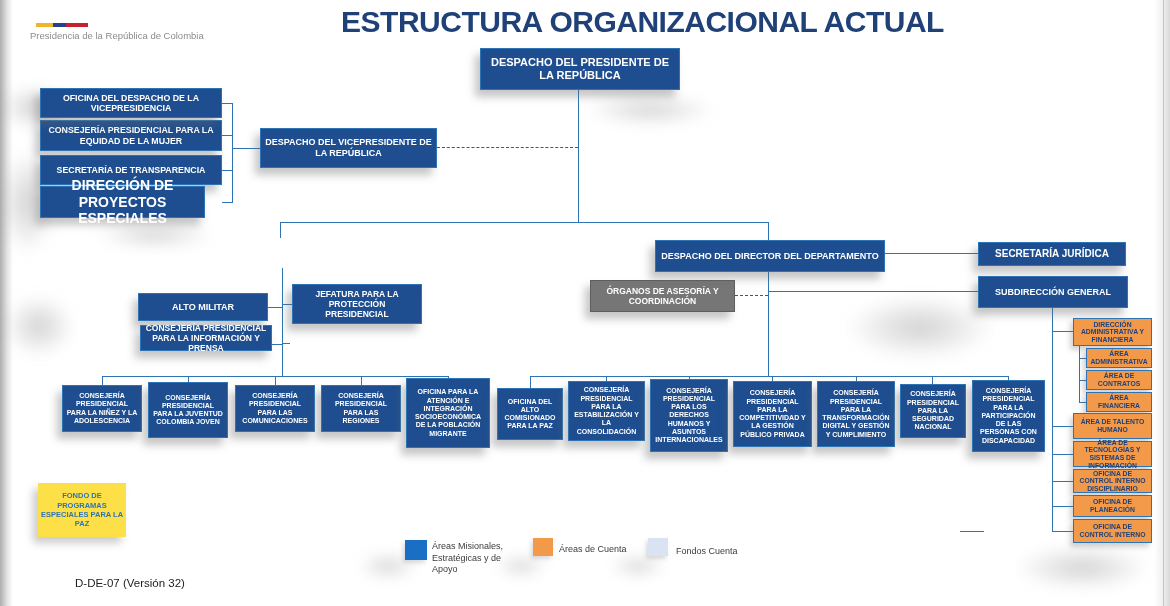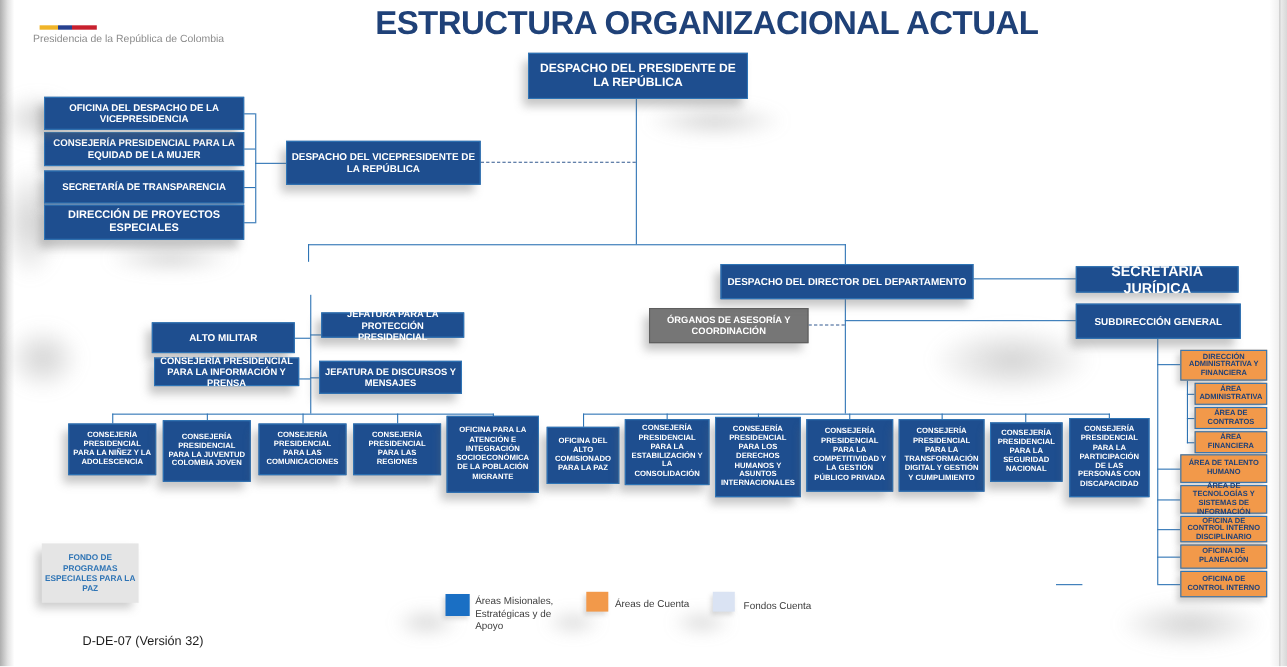--- a/index.html
+++ b/index.html
@@ -23,23 +23,23 @@
   
   .bb{position:absolute;background:#1E4E8F;color:#fff;font-weight:bold;text-align:center;
     display:flex;align-items:center;justify-content:center;border:1px solid #2E74B5;
     line-height:1.18;padding:2px 3px;box-sizing:border-box;
     box-shadow:-5px 7px 8px rgba(105,105,105,.38);}
   .gray{background:#767676;border-color:#5e5e5e;}
   .ob{position:absolute;background:#F2994A;color:#1F4178;font-weight:bold;text-align:center;
     display:flex;align-items:center;justify-content:center;border:1px solid #2E74B5;
     line-height:1.12;padding:1px 2px;box-sizing:border-box;font-size:6.8px;
     box-shadow:-3px 4px 5px rgba(110,110,110,.3);}
-  .fund{position:absolute;background:#e5e5e5;color:#2E74B5;font-weight:bold;text-align:center;
+  .fund{position:absolute;background:#fde047;color:#2E74B5;font-weight:bold;text-align:center;
     display:flex;align-items:center;justify-content:center;line-height:1.25;padding:2px;
-    box-sizing:border-box;font-size:7.5px;box-shadow:-5px 6px 8px rgba(110,110,110,.35);margin-top:11px;}
+    box-sizing:border-box;font-size:7.5px;box-shadow:-5px 6px 8px rgba(110,110,110,.35);}
   
   .hl,.vl{position:absolute;background:#2E74B5;}
   .hl{height:1px;} .vl{width:1px;}
   .dash{position:absolute;height:0;border-top:1.5px dashed #31588f;background:none;}
   
   .sw{position:absolute;box-shadow:-2px 3px 4px rgba(120,120,120,.25);}
   .lg{position:absolute;font-size:9px;color:#3c3c3c;line-height:1.3;}
   .footer{position:absolute;left:75px;top:577px;font-size:11.5px;color:#1c1c1c;}
 </style>
 </head>
@@ -113,30 +113,29 @@
   <div class="hl" style="left:1079px;top:380px;width:7px"></div>
   <div class="hl" style="left:1079px;top:402px;width:7px"></div>
   <div class="hl" style="left:960px;top:531px;width:24px"></div>
 
   <div class="bb" style="left:480px;top:48px;width:200px;height:42px;font-size:11px">DESPACHO DEL PRESIDENTE DE LA REPÚBLICA</div>
   <div class="bb" style="left:260px;top:128px;width:177px;height:40px;font-size:9px">DESPACHO DEL VICEPRESIDENTE DE LA REPÚBLICA</div>
 
   <div class="bb" style="left:40px;top:120px;width:182px;height:31px;font-size:8.8px">CONSEJERÍA PRESIDENCIAL PARA LA EQUIDAD DE LA MUJER</div>
   <div class="bb" style="left:40px;top:88px;width:182px;height:30px;font-size:8.8px">OFICINA DEL DESPACHO DE LA VICEPRESIDENCIA</div>
   <div class="bb" style="left:40px;top:155px;width:182px;height:30px;font-size:8.8px">SECRETARÍA DE TRANSPARENCIA</div>
-  <div class="bb" style="left:40px;top:186px;width:182px;height:32px;font-size:10px">DIRECCIÓN DE PROYECTOS ESPECIALES</div>
+  <div class="bb" style="left:40px;top:186px;width:165px;height:32px;font-size:14px">DIRECCIÓN DE PROYECTOS ESPECIALES</div>
 
   <div class="bb" style="left:138px;top:293px;width:130px;height:28px;font-size:9px">ALTO MILITAR</div>
-  <div class="bb" style="left:292px;top:284px;width:130px;height:23px;font-size:8.5px">JEFATURA PARA LA PROTECCIÓN PRESIDENCIAL</div>
+  <div class="bb" style="left:292px;top:284px;width:130px;height:40px;font-size:8.5px">JEFATURA PARA LA PROTECCIÓN PRESIDENCIAL</div>
   <div class="bb" style="left:140px;top:325px;width:132px;height:26px;font-size:8.5px">CONSEJERÍA PRESIDENCIAL PARA LA INFORMACIÓN Y PRENSA</div>
-  <div class="bb" style="left:290px;top:328px;width:130px;height:30px;font-size:8.5px">JEFATURA DE DISCURSOS Y MENSAJES</div>
 
   <div class="bb gray" style="left:590px;top:280px;width:145px;height:32px;font-size:8.5px">ÓRGANOS DE ASESORÍA Y COORDINACIÓN</div>
   <div class="bb" style="left:655px;top:240px;width:230px;height:32px;font-size:9px">DESPACHO DEL DIRECTOR DEL DEPARTAMENTO</div>
-  <div class="bb" style="left:978px;top:242px;width:148px;height:24px;font-size:13px">SECRETARÍA JURÍDICA</div>
+  <div class="bb" style="left:978px;top:242px;width:148px;height:24px;font-size:10px">SECRETARÍA JURÍDICA</div>
   <div class="bb" style="left:978px;top:276px;width:150px;height:32px;font-size:9px">SUBDIRECCIÓN GENERAL</div>
 
   <div class="bb" style="left:62px;top:385px;width:80px;height:47px;font-size:7px">CONSEJERÍA PRESIDENCIAL PARA LA NIÑEZ Y LA ADOLESCENCIA</div>
   <div class="bb" style="left:148px;top:382px;width:80px;height:56px;font-size:7px">CONSEJERÍA PRESIDENCIAL PARA LA JUVENTUD COLOMBIA JOVEN</div>
   <div class="bb" style="left:235px;top:385px;width:80px;height:47px;font-size:7px">CONSEJERÍA PRESIDENCIAL PARA LAS COMUNICACIONES</div>
   <div class="bb" style="left:321px;top:385px;width:80px;height:47px;font-size:7px">CONSEJERÍA PRESIDENCIAL PARA LAS REGIONES</div>
   <div class="bb" style="left:406px;top:378px;width:84px;height:70px;font-size:7px">OFICINA PARA LA ATENCIÓN E INTEGRACIÓN SOCIOECONÓMICA DE LA POBLACIÓN MIGRANTE</div>
   <div class="bb" style="left:497px;top:388px;width:66px;height:52px;font-size:7px">OFICINA DEL ALTO COMISIONADO PARA LA PAZ</div>
   <div class="bb" style="left:568px;top:381px;width:77px;height:60px;font-size:7px">CONSEJERÍA PRESIDENCIAL PARA LA ESTABILIZACIÓN Y LA CONSOLIDACIÓN</div>
   <div class="bb" style="left:650px;top:379px;width:78px;height:73px;font-size:7px">CONSEJERÍA PRESIDENCIAL PARA LOS DERECHOS HUMANOS Y ASUNTOS INTERNACIONALES</div>

